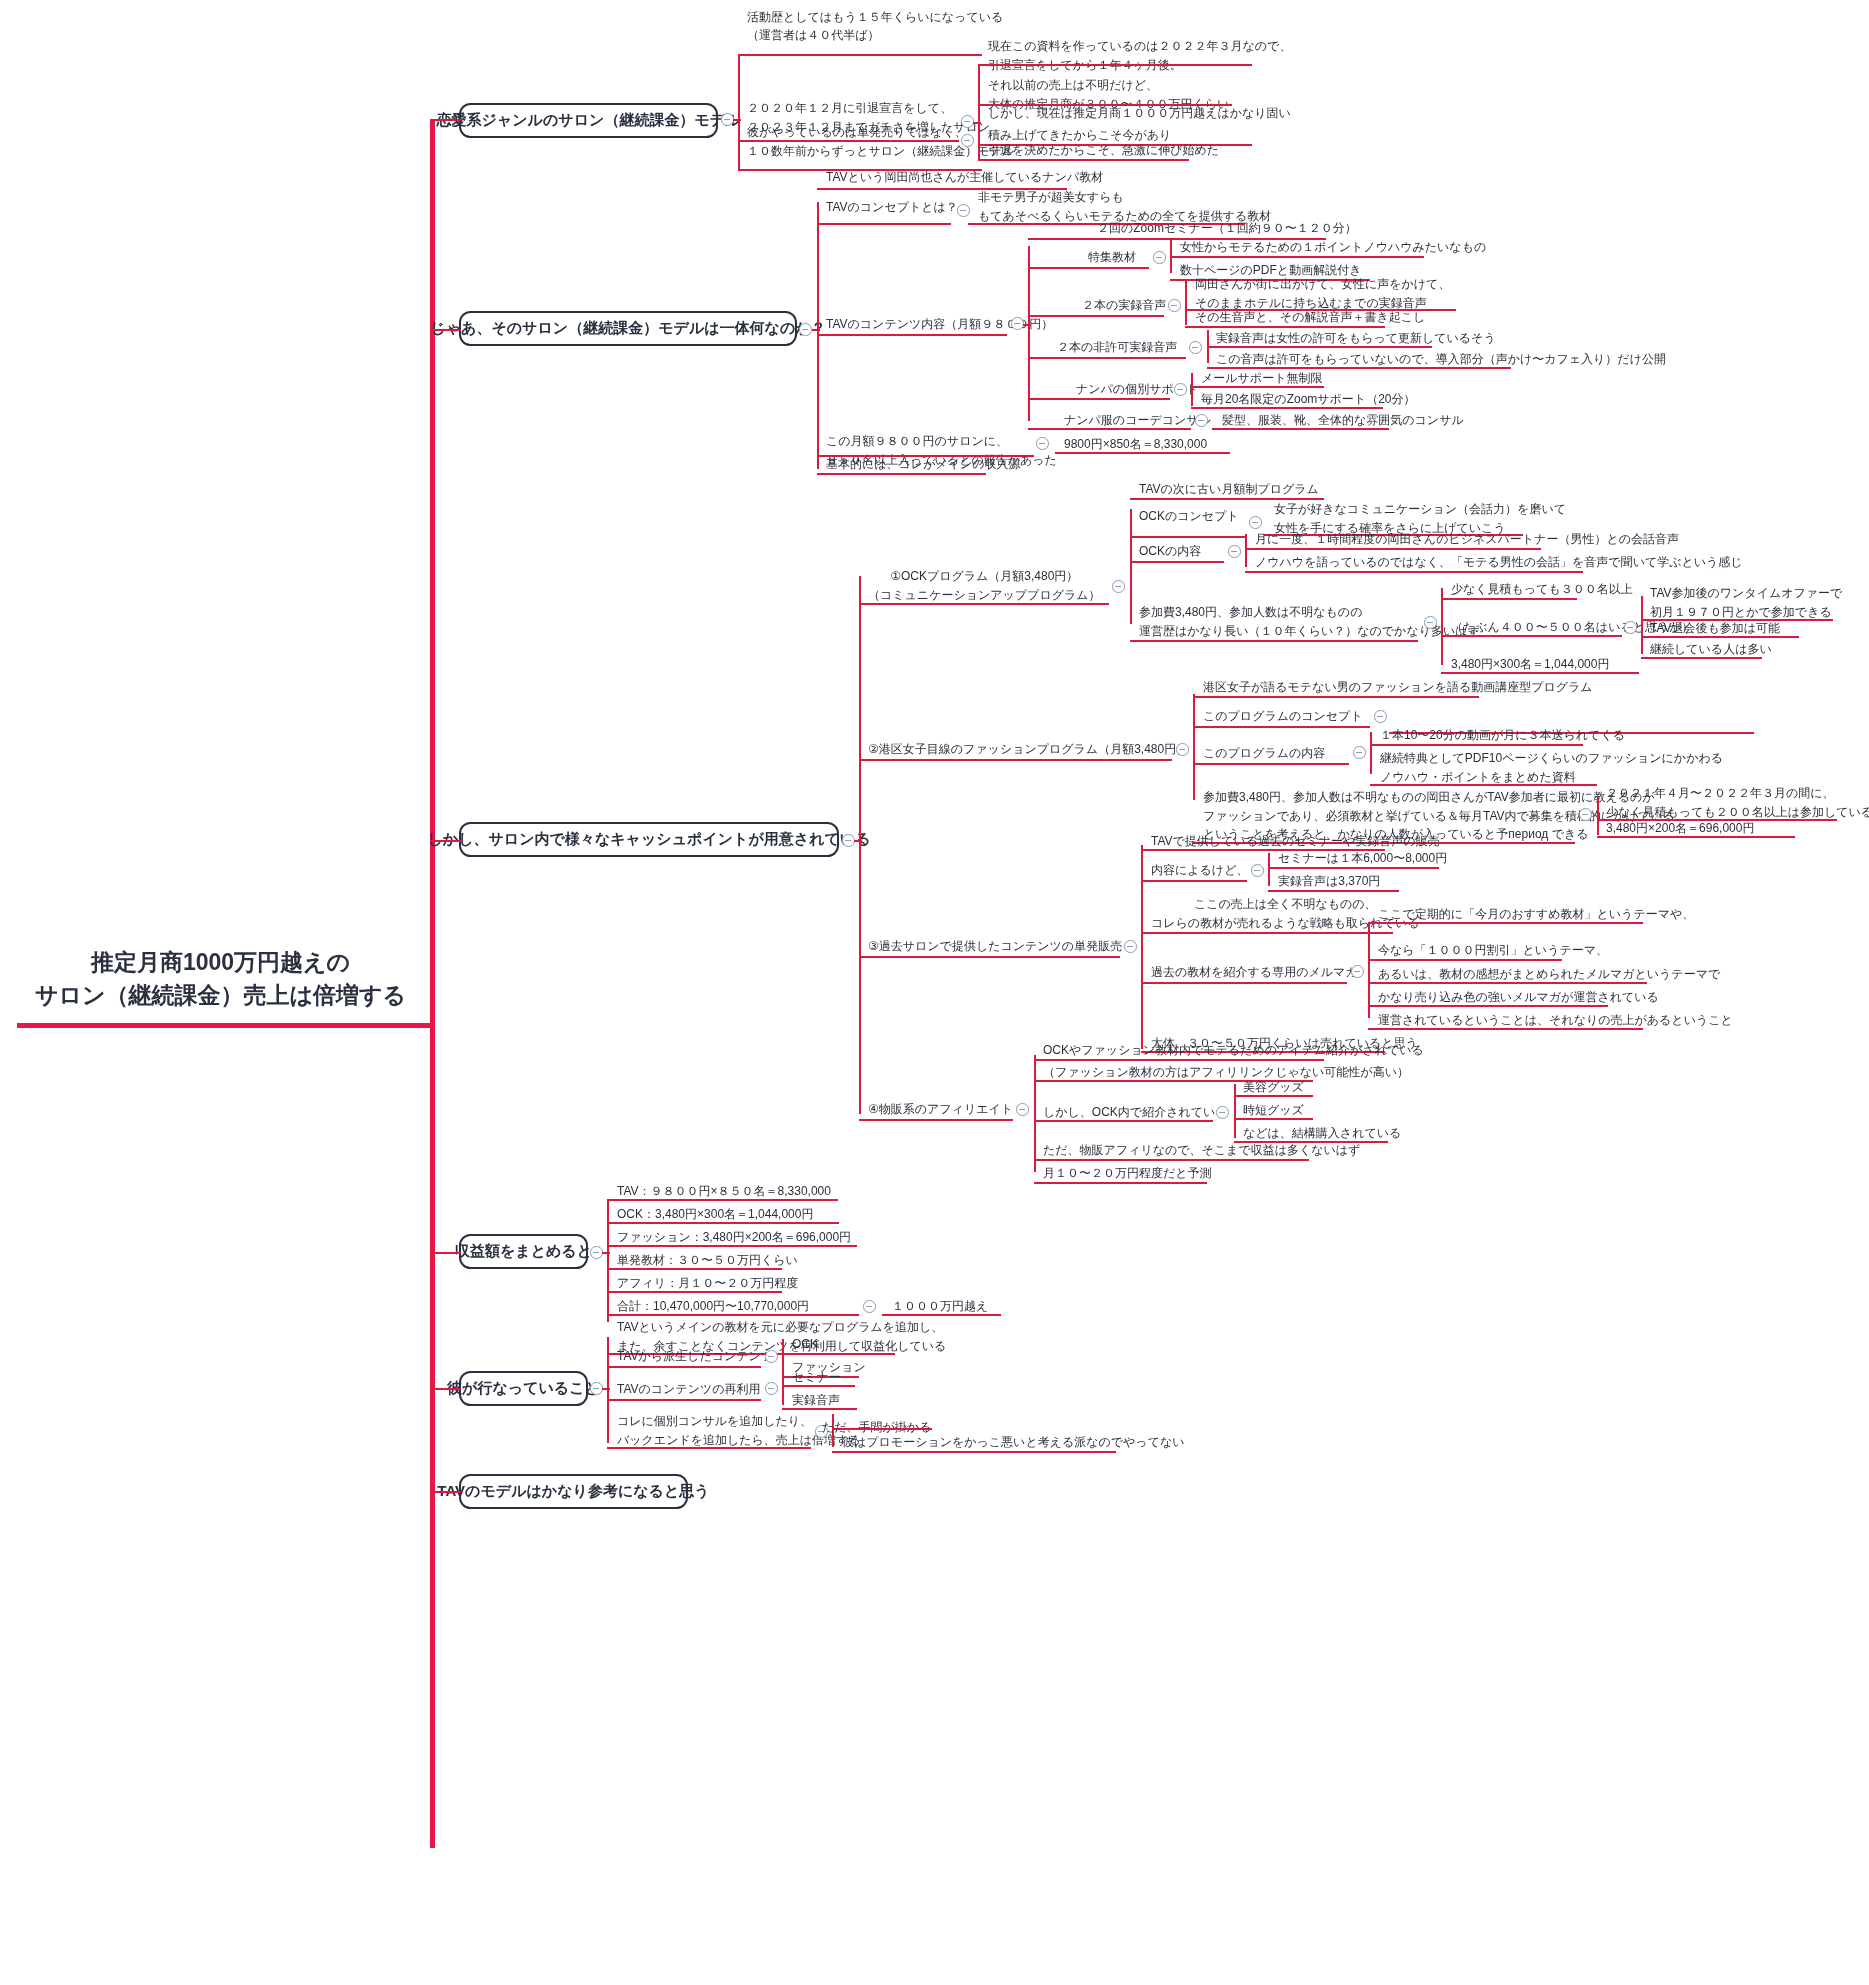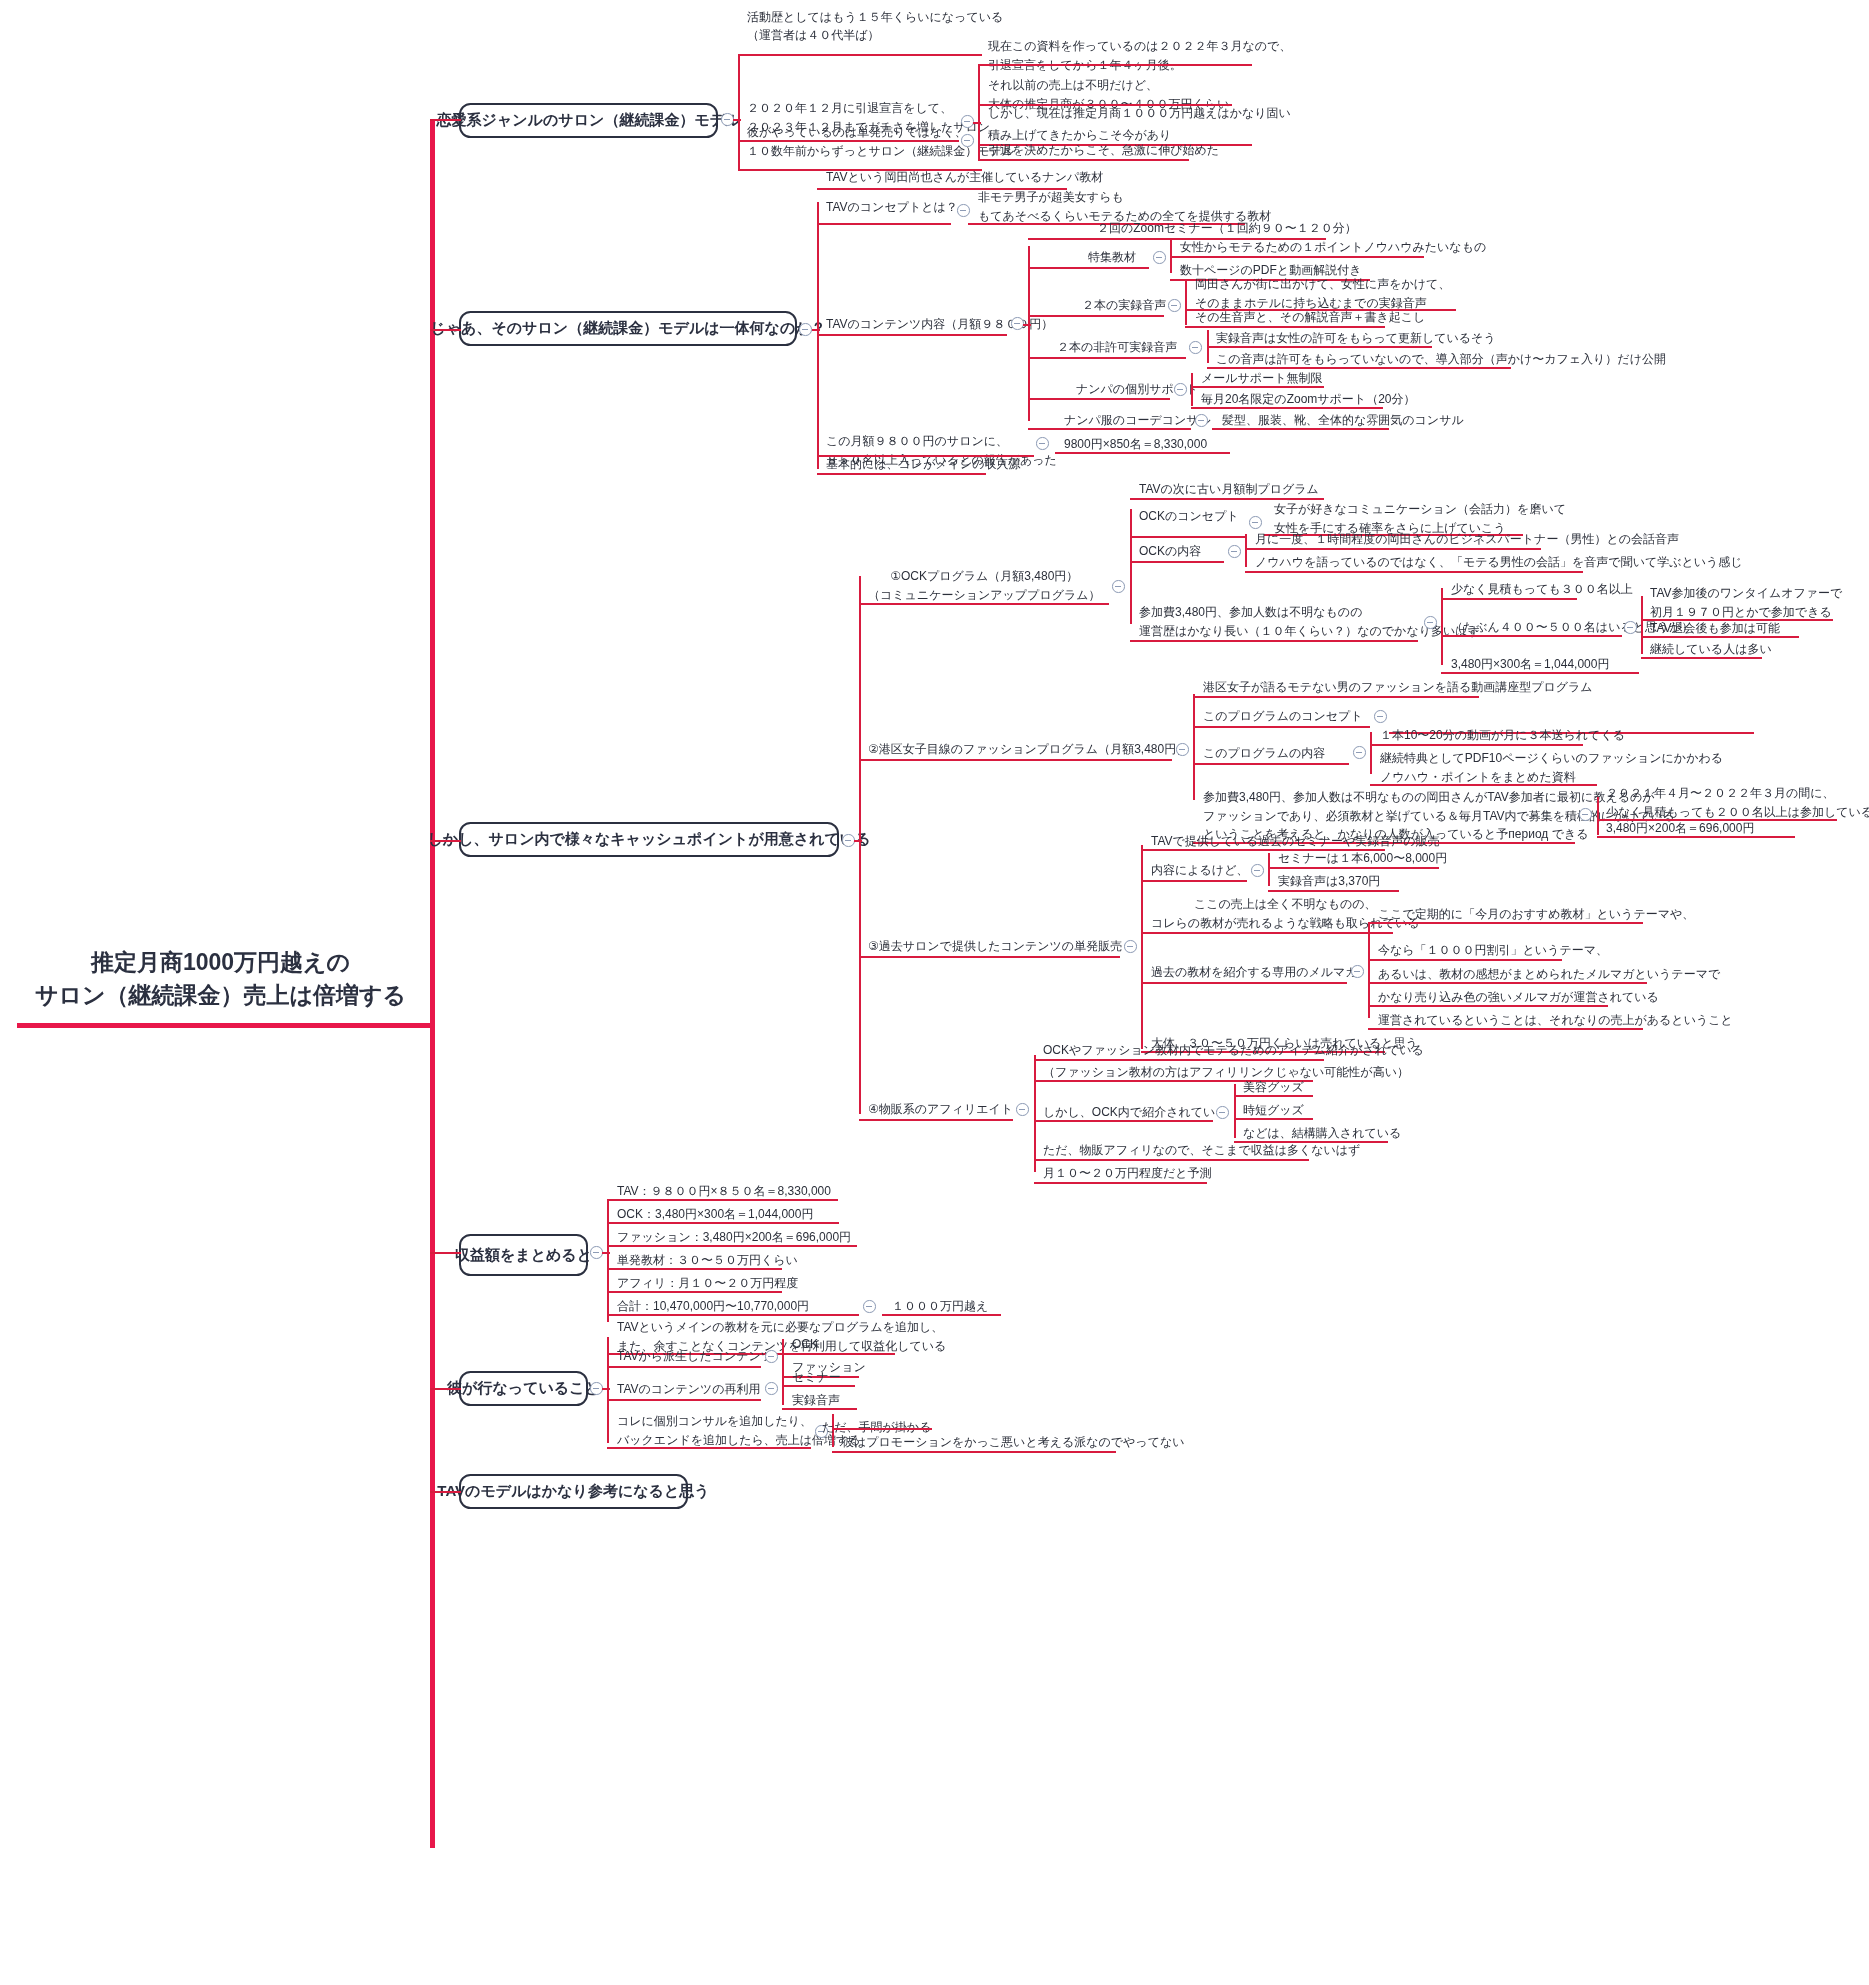--- a/index.html
+++ b/index.html
@@ -369,21 +369,21 @@
   <div class="node" style="left:1243px;top:1101px;">時短グッズ</div>
   <div class="ln h" style="left:1234px;top:1118px;width:79px;"></div>
   <div class="node" style="left:1243px;top:1124px;">などは、結構購入されている</div>
   <div class="ln h" style="left:1234px;top:1141px;width:154px;"></div>
 
   <div class="node" style="left:1043px;top:1141px;">ただ、物販アフィリなので、そこまで収益は多くないはず</div>
   <div class="ln h" style="left:1034px;top:1159px;width:275px;"></div>
   <div class="node" style="left:1043px;top:1164px;">月１０〜２０万円程度だと予測</div>
   <div class="ln h" style="left:1034px;top:1182px;width:173px;"></div>
 
-  <div class="mainbox" style="left:459px;top:1234px;width:129px;height:42px;">
+  <div class="mainbox" style="left:459px;top:1234px;width:129px;height:35px;">
     <span>収益額をまとめると</span>
   </div>
   <div class="ln h" style="left:430px;top:1252px;width:31px;"></div>
   <div class="toggle" style="left:590px;top:1246px;"></div>
 
   <div class="ln v" style="left:607px;top:1199px;height:123px;"></div>
   <div class="ln h" style="left:602px;top:1252px;width:7.7px;"></div>
 
   <div class="node" style="left:617px;top:1182px;">TAV：９８００円×８５０名＝8,330,000</div>
   <div class="ln h" style="left:607px;top:1199px;width:231px;"></div>

